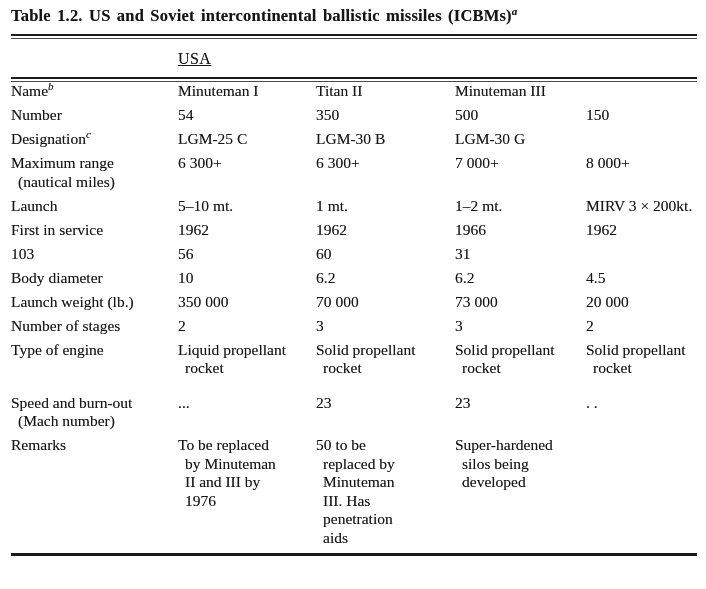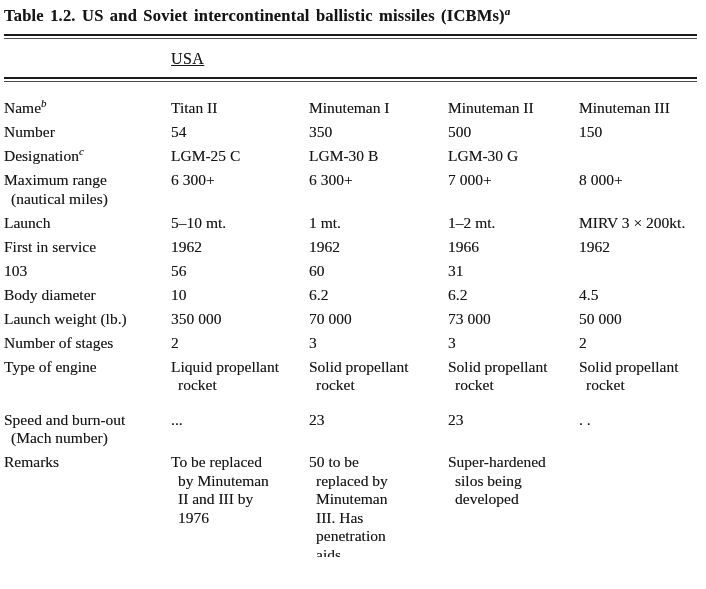--- a/index.html
+++ b/index.html
@@ -5,21 +5,21 @@
   html, body {
     margin: 0;
     padding: 0;
     background: #ffffff;
   }
   .page {
     position: relative;
     width: 706px;
     height: 557px;
     box-sizing: border-box;
-    padding: 5px 9px 0 4px;
+    padding: 5px 9px 0 11px;
     background: #ffffff;
     color: #151515;
     font-family: "Liberation Serif", "DejaVu Serif", serif;
     overflow: hidden;
     text-shadow: 0 0 0.6px rgba(25,25,25,0.45);
   }
   .title {
     font-size: 16.5px;
     font-weight: bold;
     line-height: 21px;
@@ -47,21 +47,20 @@
     border-top: 3px solid #171717;
   }
   .usa {
     padding: 10px 0 9px 167px;
     font-size: 16px;
     line-height: 19px;
     letter-spacing: 0.4px;
     text-decoration: underline;
   }
   .tbl {
-    margin-top: 17px;
     font-size: 15.5px;
     line-height: 18.5px;
     font-family: Liberation Serif, serif;
   }
   .row {
     display: grid;
     grid-template-columns: 167px 138px 139px 131px 115px;
     margin-bottom: 5.5px;
   }
   .row.gap-top { margin-top: 16px; }
@@ -85,23 +84,22 @@
   <div class="usa">
     <span>USA</span>
   </div>
 
   <div class="rule rule-double"></div>
 
   <div class="tbl">
 
     <div class="row">
       <div class="cell"><span>Name</span><sup class="sup">b</sup></div>
+      <div class="cell">Minuteman I</div>
       <div class="cell">Titan II</div>
-      <div class="cell">Minuteman I</div>
-      <div class="cell">Minuteman II</div>
       <div class="cell">Minuteman III</div>
     </div>
 
     <div class="row">
       <div class="cell"><span>Number</span></div>
       <div class="cell">54</div>
       <div class="cell">350</div>
       <div class="cell">500</div>
       <div class="cell">150</div>
     </div>
@@ -151,21 +149,21 @@
       <div class="cell">6.2</div>
       <div class="cell">6.2</div>
       <div class="cell">4.5</div>
     </div>
 
     <div class="row">
       <div class="cell"><span>Launch weight (lb.)</span></div>
       <div class="cell">350 000</div>
       <div class="cell">70 000</div>
       <div class="cell">73 000</div>
-      <div class="cell">50 000</div>
+      <div class="cell">20 000</div>
     </div>
 
     <div class="row">
       <div class="cell"><span>Number of stages</span></div>
       <div class="cell">2</div>
       <div class="cell">3</div>
       <div class="cell">3</div>
       <div class="cell">2</div>
     </div>
 

